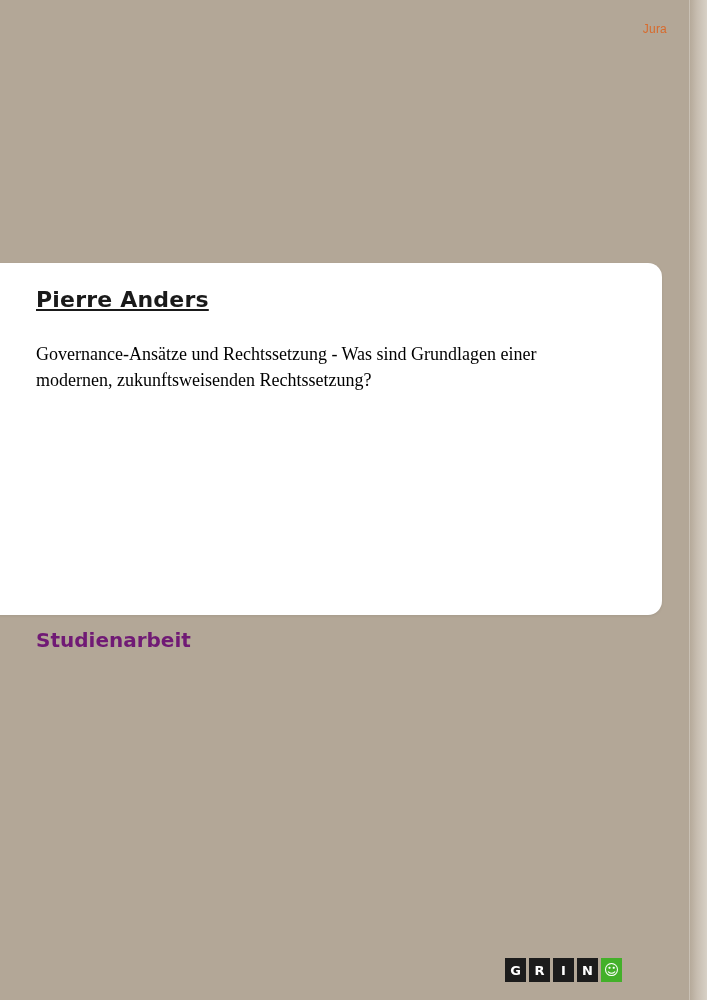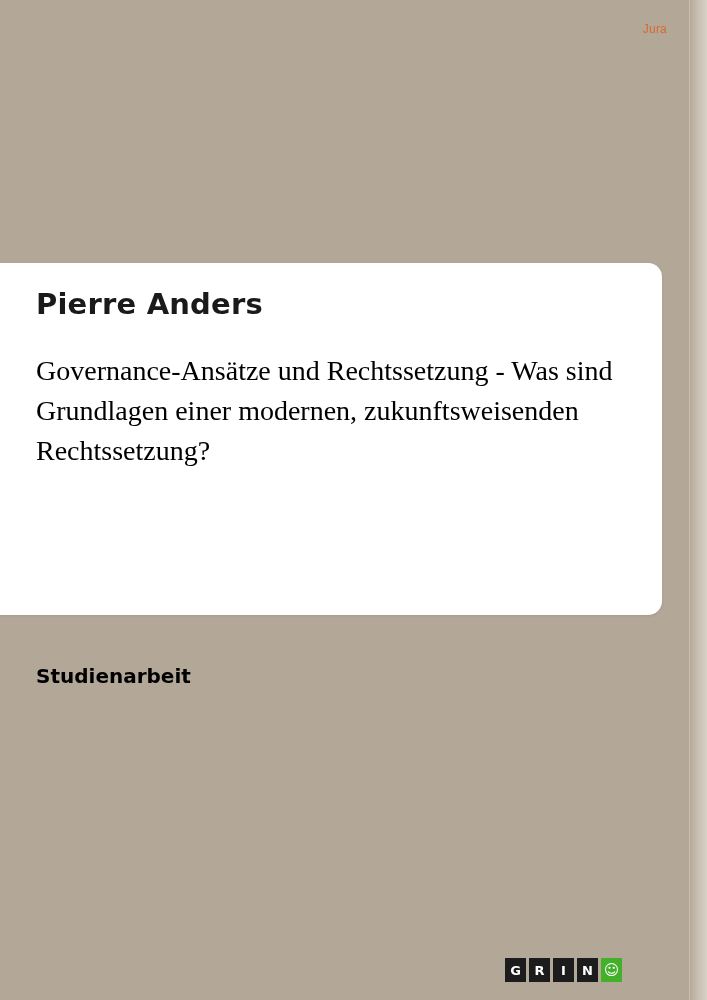--- a/index.html
+++ b/index.html
@@ -61,46 +61,47 @@
     height: 352px;
     background: #ffffff;
     border-radius: 14px;
     box-shadow: 0 1px 3px rgba(0,0,0,0.08);
     box-sizing: border-box;
     padding: 24px 36px 0 50px;
   }
 
   .author {
     font-family: "DejaVu Sans", sans-serif;
-    font-size: 29px;
+    font-size: 22px;
     font-weight: bold;
     color: #1a1a1a;
     letter-spacing: 0.2px;
     margin: 0 0 30px 0;
+    text-decoration: underline;
   }
 
   .title {
     font-family: "Liberation Serif", serif;
-    font-size: 28px;
+    font-size: 18px;
     line-height: 1.42;
     color: #000000;
     margin: 0;
     font-weight: normal;
     max-width: 580px;
   }
 
   
   .doctype {
     position: absolute;
     left: 36px;
-    top: 664px;
+    top: 628px;
     font-family: "DejaVu Sans", sans-serif;
     font-size: 20px;
     font-weight: bold;
-    color: #000000;
+    color: #701a75;
   }
 
   
   .logo {
     position: absolute;
     right: 85px;
     bottom: 18px;
     display: flex;
     gap: 3px;
     align-items: center;

